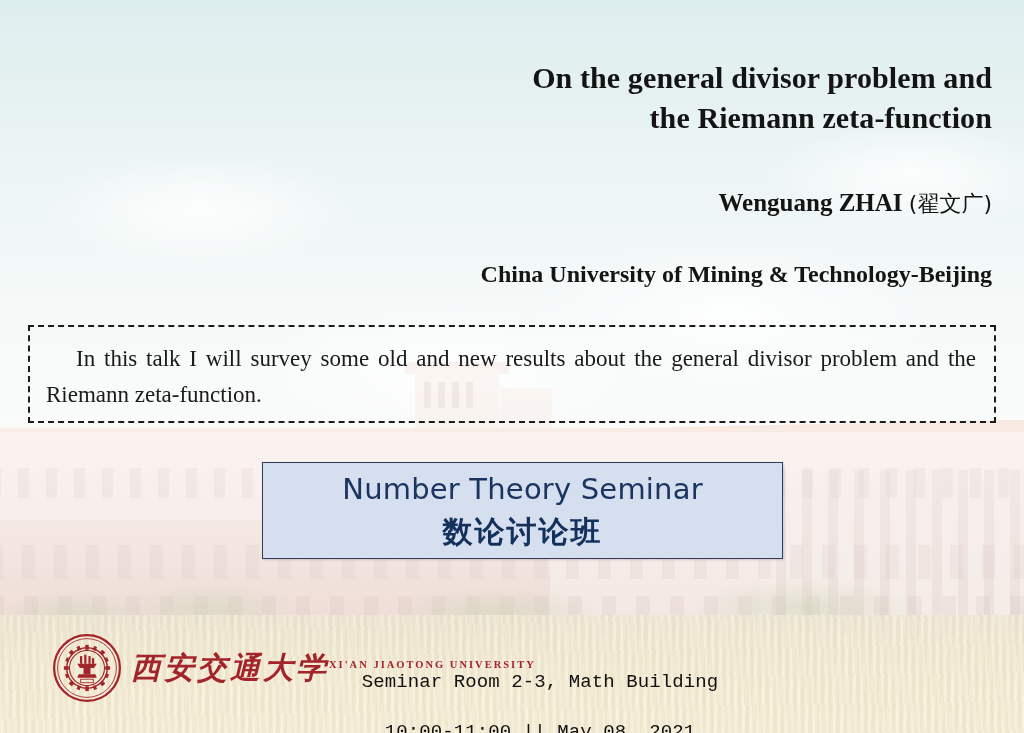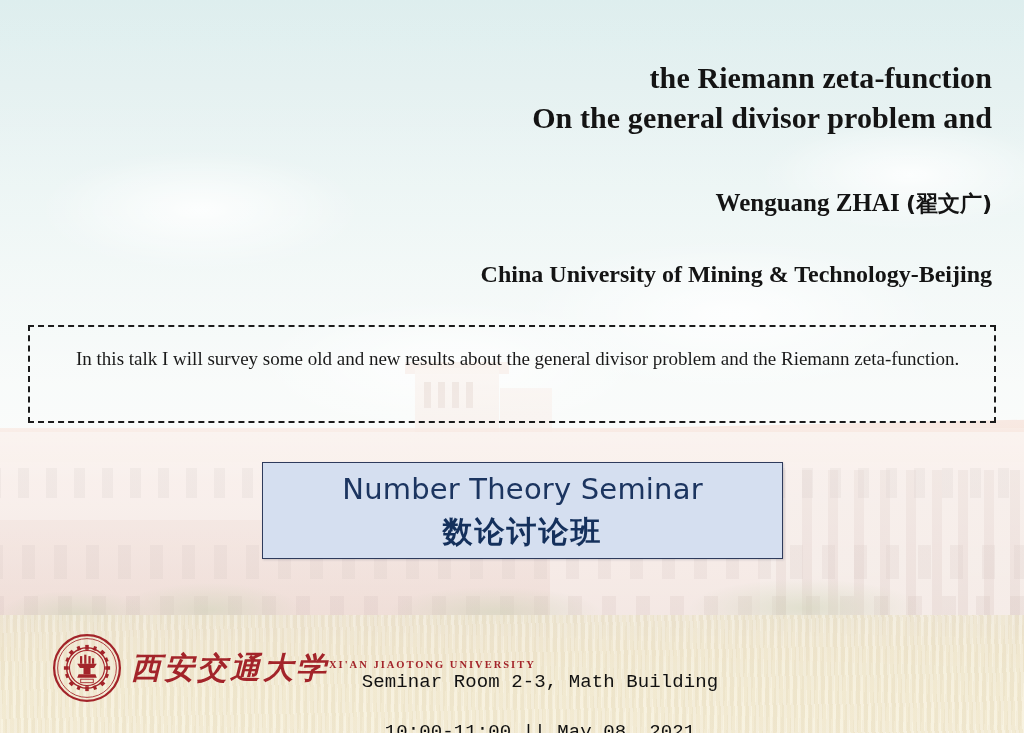--- a/index.html
+++ b/index.html
@@ -207,42 +207,42 @@
   }
   .speaker-name {
     font-family: "Liberation Serif", serif;
     font-weight: bold;
     font-size: 25px;
     line-height: 33px;
     color: #141414;
   }
   .speaker-name .cn {
     font-family: "DejaVu Sans", sans-serif;
-    font-weight: bold;
+    font-weight: normal;
     font-size: 22px;
   }
   .speaker-affil {
     font-family: "Liberation Serif", serif;
     font-weight: bold;
     font-size: 24px;
     line-height: 32px;
     color: #141414;
     margin-top: 38px;
   }
 
   
   .abstract-box {
     position: absolute;
     left: 28px; top: 325px; width: 968px; height: 98px;
     border: 2px dashed #1b1b1b;
     padding: 14px 18px 0 16px;
   }
   .abstract-text {
     font-family: "Liberation Serif", serif;
-    font-size: 19px;
+    font-size: 23px;
     line-height: 36px;
     color: #1a1a1a;
     text-indent: 30px;
     text-align: justify;
   }
 
   
   .seminar-panel {
     position: absolute;
     left: 262px; top: 462px; width: 521px; height: 97px;
@@ -353,22 +353,22 @@
 
     <div class="field"></div>
     <div class="field-texture"></div>
 
     <div class="wash"></div>
   </div>
 
   <div class="content">
 
     <div class="title-block">
+      <div class="title-line">On the general divisor problem and</div>
       <div class="title-line">the Riemann zeta-function</div>
-      <div class="title-line">On the general divisor problem and</div>
     </div>
 
     <div class="speaker-block">
       <div class="speaker-name">
         <span>Wenguang  ZHAI</span>
         <span class="cn">(翟文广)</span>
       </div>
       <div class="speaker-affil">China University of Mining &amp; Technology-Beijing</div>
     </div>
 

